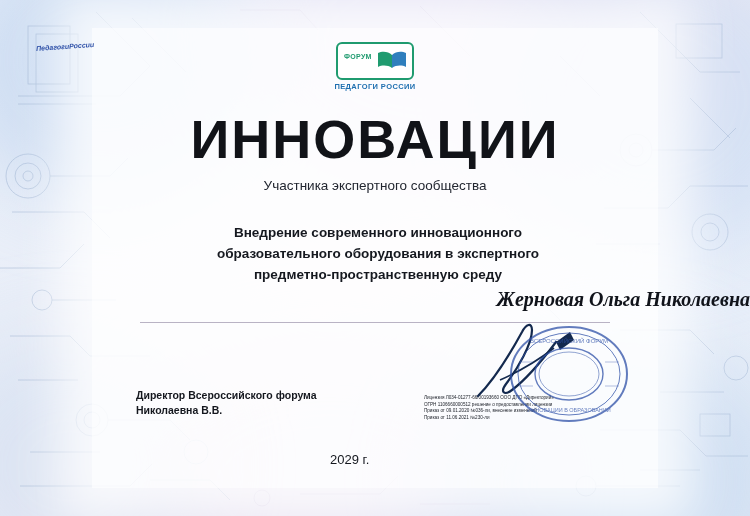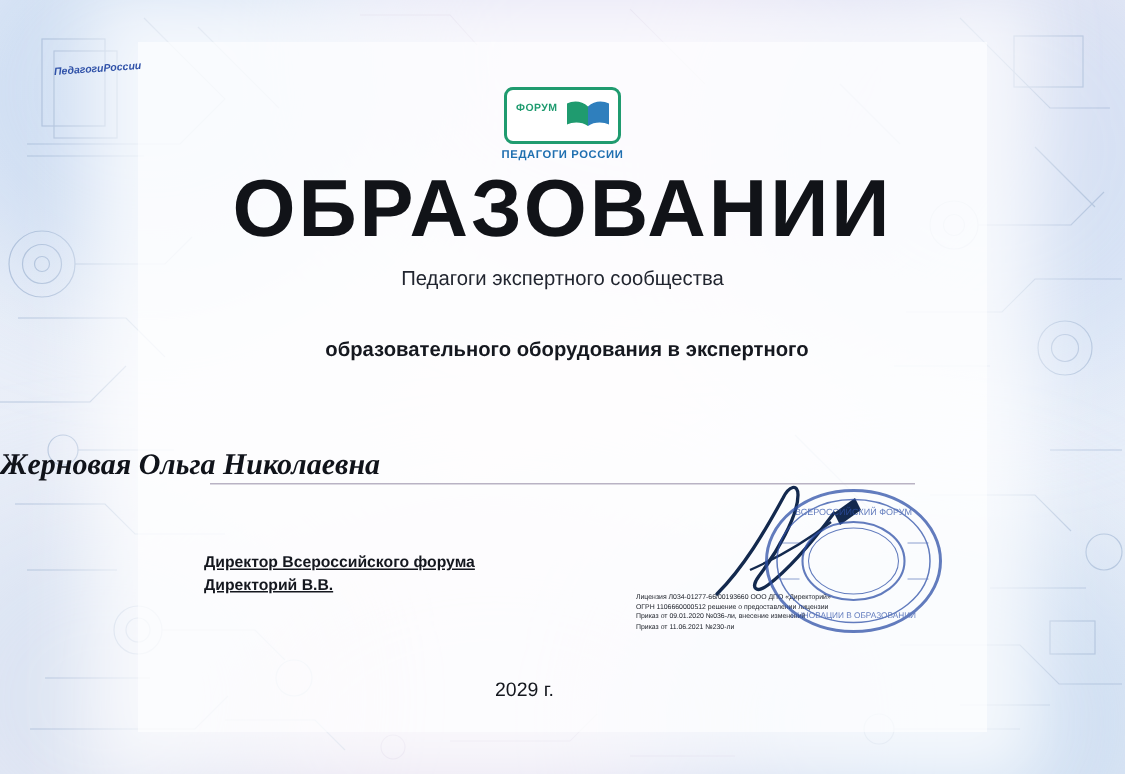--- a/index.html
+++ b/index.html
@@ -60,21 +60,21 @@
     position: absolute;
     left: 0; top: 0;
     width: 750px; height: 516px;
   }
 
   
   .logo {
     position: absolute;
     left: 50%;
     transform: translateX(-50%);
-    top: 58px;
+    top: 42px;
     width: 120px;
     text-align: center;
   }
   .logo-badge {
     width: 74px;
     height: 34px;
     margin: 0 auto;
     border: 2px solid #1f9b6f;
     border-radius: 6px;
     position: relative;
@@ -137,47 +137,45 @@
     font-weight: bold;
     line-height: 21px;
     color: #15181f;
   }
 
   .name {
     position: absolute;
     top: 288px;
     left: 0;
     width: 750px;
-    text-align: left;
+    text-align: right;
     font-size: 20px;
     font-style: italic;
     font-weight: bold;
     color: #10131a;
     font-family: "Liberation Serif", serif;
-    margin-top: 11px;
   }
 
   .rule {
     position: absolute;
     top: 322px;
     left: 140px;
     width: 470px;
     height: 1px;
     background: #b9b3c4;
   }
 
   .signer {
     position: absolute;
     left: 136px;
-    top: 368px;
+    top: 388px;
     font-size: 10.5px;
     font-weight: bold;
     line-height: 15px;
     color: #14171e;
-    text-decoration: underline;
   }
 
   .year {
     position: absolute;
     left: 330px;
     top: 452px;
     font-size: 13px;
     color: #14171e;
   }
 
@@ -297,35 +295,37 @@
       <div class="logo-badge">
         <span class="logo-word">ФОРУМ</span>
         <svg class="logo-book" viewBox="0 0 30 20" xmlns="http://www.w3.org/2000/svg">
           <path d="M15 5 C11 1, 5 1, 1 3 L1 17 C5 15, 11 15, 15 18 Z" fill="#1f9b6f"></path>
           <path d="M15 5 C19 1, 25 1, 29 3 L29 17 C25 15, 19 15, 15 18 Z" fill="#2f7fbd"></path>
         </svg>
       </div>
       <div class="logo-sub">ПЕДАГОГИ РОССИИ</div>
     </div>
 
-    <div class="title">ОБРАЗОВАНИИ</div>
-
-    <div class="subtitle">Педагоги экспертного сообщества</div>
+    <div class="title">ИННОВАЦИИ</div>
+
+    <div class="subtitle">Участника экспертного сообщества</div>
 
     <div class="program">
+      <div>Внедрение современного инновационного</div>
       <div>образовательного оборудования в экспертного</div>
+      <div>предметно-пространственную среду</div>
     </div>
 
     <div class="name">Жерновая Ольга  Николаевна</div>
 
     <div class="rule"></div>
 
     <div class="signer">
       <div>Директор Всероссийского форума</div>
-      <div>Директорий В.В.</div>
+      <div>Николаевна В.В.</div>
     </div>
 
     <div class="year">2029 г.</div>
 
     <div class="license">
       <div>Лицензия Л034-01277-66/00193660 ООО ДПО «Директорий»</div>
       <div>ОГРН 1106660000512 решение о предоставлении лицензии</div>
       <div>Приказ от 09.01.2020 №036-ли, внесение изменений</div>
       <div>Приказ от 11.06.2021 №230-ли</div>
     </div>

